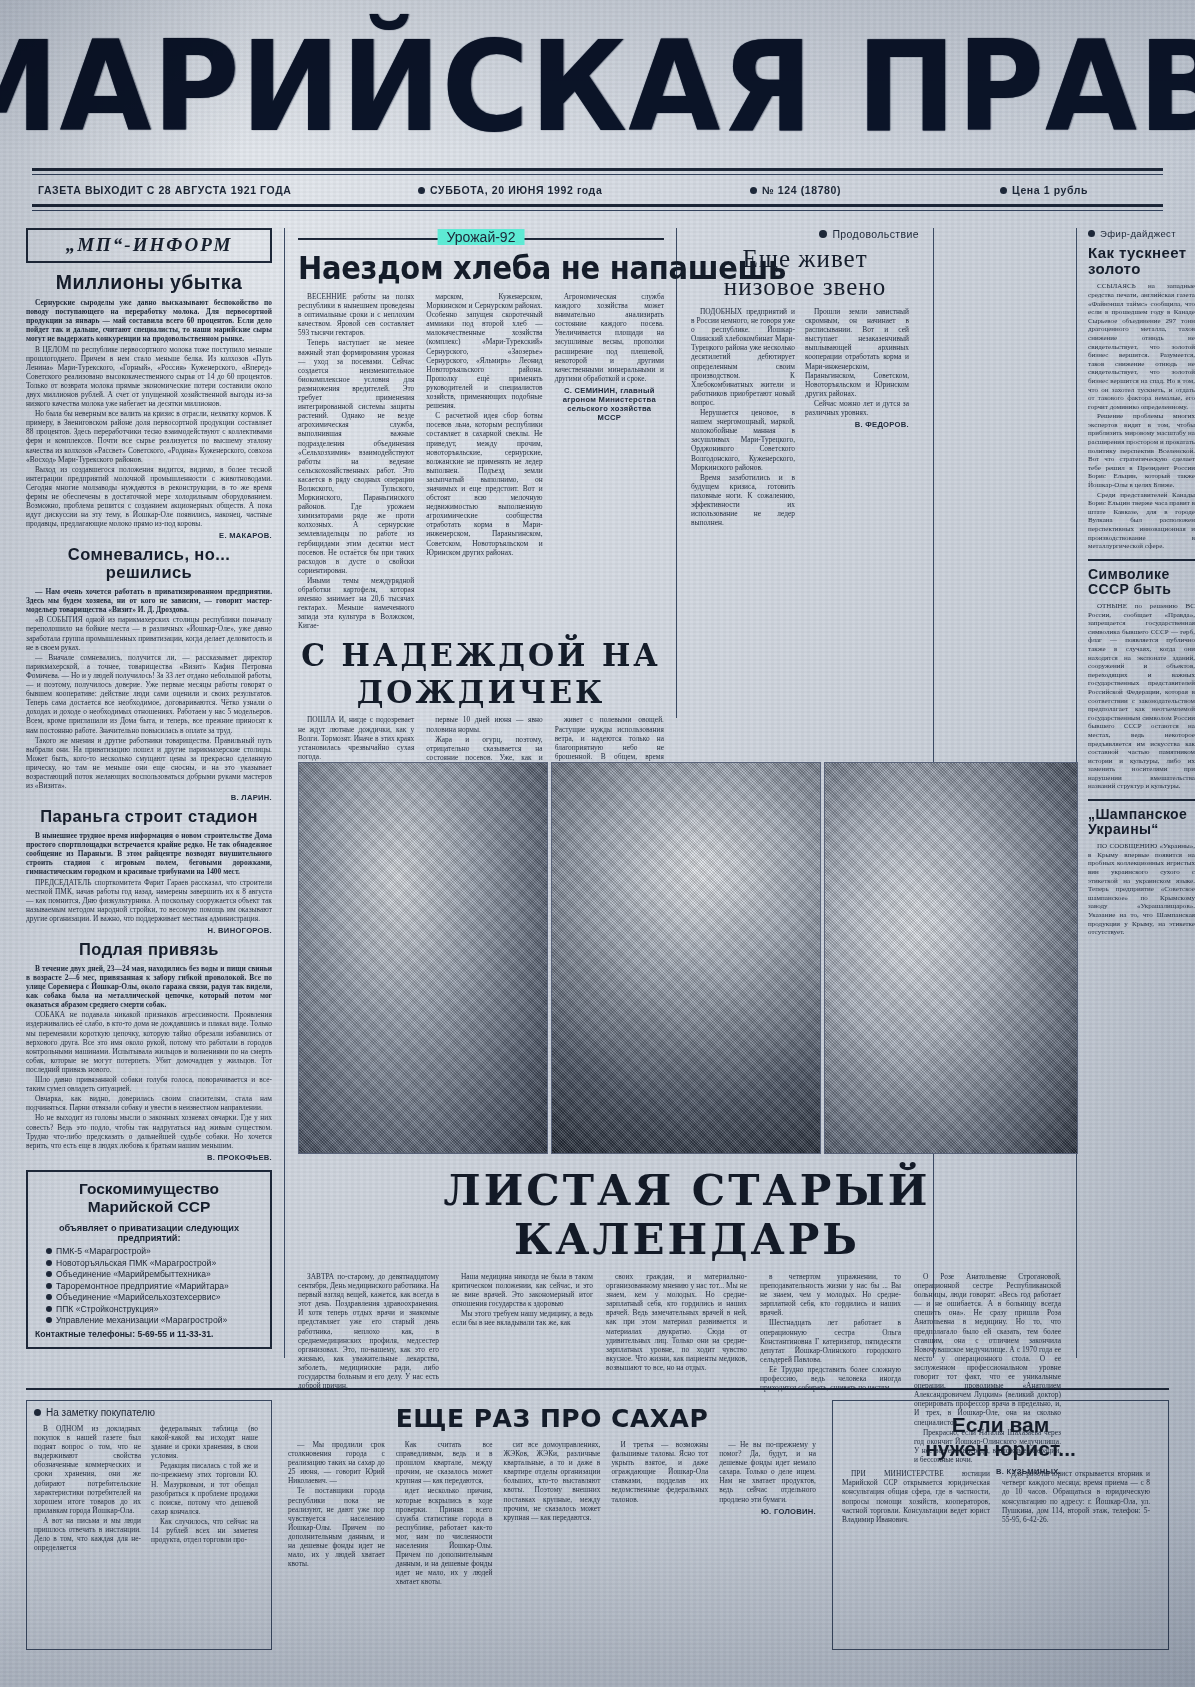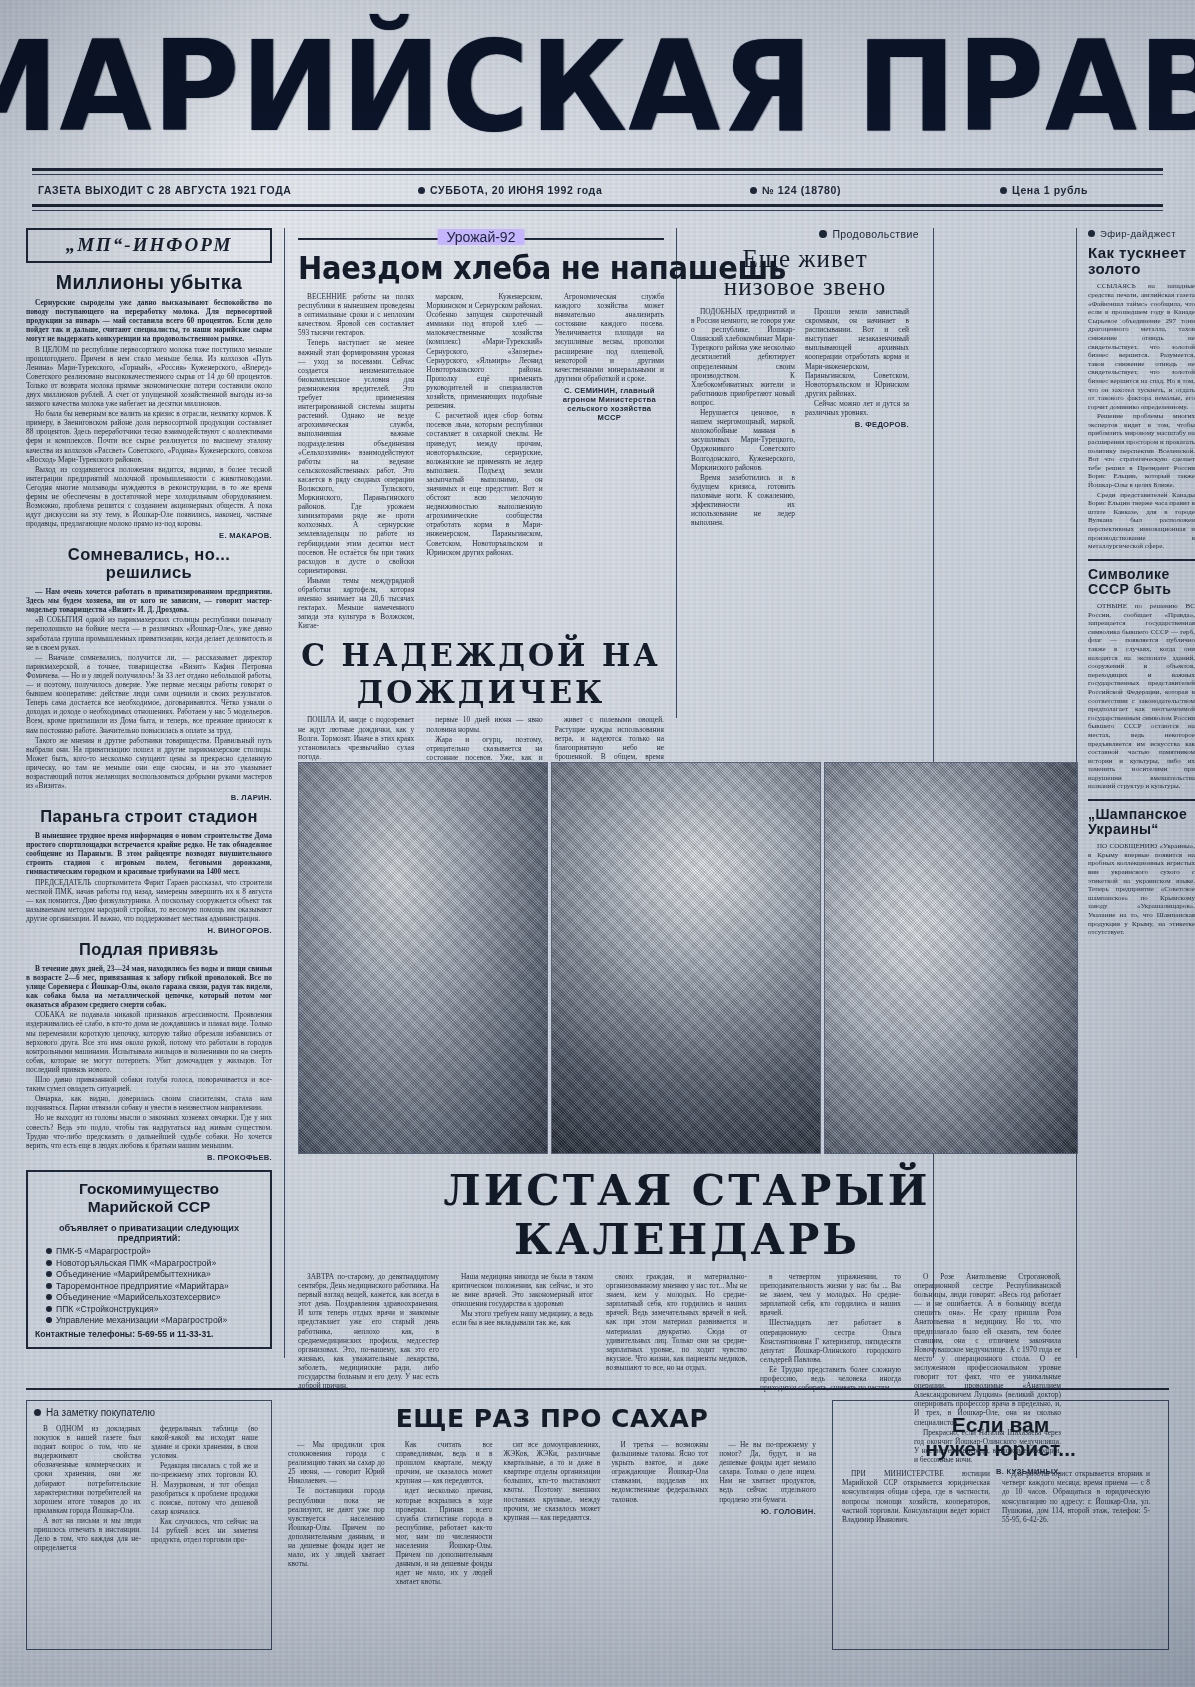--- a/index.html
+++ b/index.html
@@ -326,21 +326,21 @@
         <div class="gos-li"><i class="dotb"></i><span>ППК «Стройконструкция»</span></div>
         <div class="gos-li"><i class="dotb"></i><span>Управление механизации «Марагрострой»</span></div>
         <div class="gos-tel">Контактные телефоны: 5-69-55 и 11-33-31.</div>
       </div>
     </div>
 
     <div class="col" style="left:272px;width:366px;">
 
       <div class="urozhai-wrap">
         <div class="urozhai-line"></div>
-        <div class="urozhai" style="background:#c4b5fd;">Урожай-92</div>
+        <div class="urozhai" style="background:#5eead4;">Урожай-92</div>
       </div>
 
       <div class="bighead">Наездом хлеба не напашешь</div>
 
       <div style="display:flex;gap:12px;">
         <div class="col-text" style="width:117px;">
           <p>ВЕСЕННИЕ работы на полях республики в нынешнем проведены в оптимальные сроки и с неплохим качеством. Яровой сев составляет 593 тысячи гектаров.</p>
           <p>Теперь наступает не менее важный этап формирования урожая — уход за посевами. Сейчас создается неизменительное биокомплексное условия для размножения вредителей. Это требует применения интегрированной системы защиты растений. Однако не везде агрохимическая служба, выполнившая важные подразделения объединения «Сельхозхимия» взаимодействуют работы на ведение сельскохозяйственных работ. Это касается в ряду сводных операции Волжского, Тульского, Моркинского, Параньгинского районов. Где урожаем химизаторами ряде же проти колхозных. А сернурские землевладельцы по работе из гербицидами этим десятки мест посевов. Не остаётся бы при таких расходов в дусте о свойски сориентирован.</p>
           <p>Иными темы междурядной обработки картофеля, которая именно занимает на 20,6 тысячах гектарах. Меньше намеченного запада эта культура в Волжском, Кигае-</p>
         </div>

